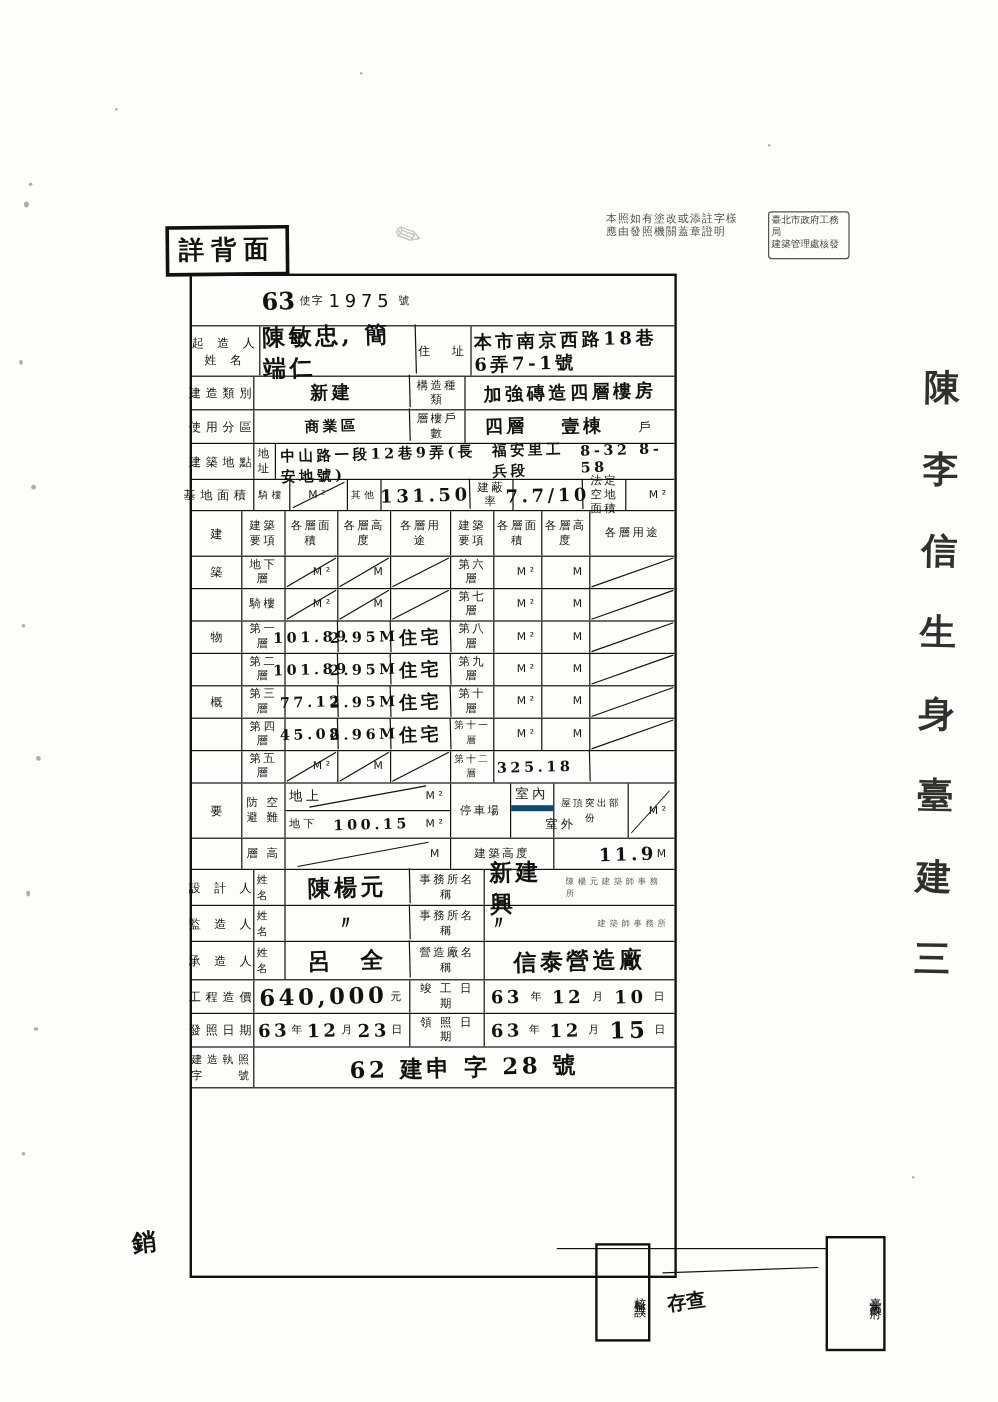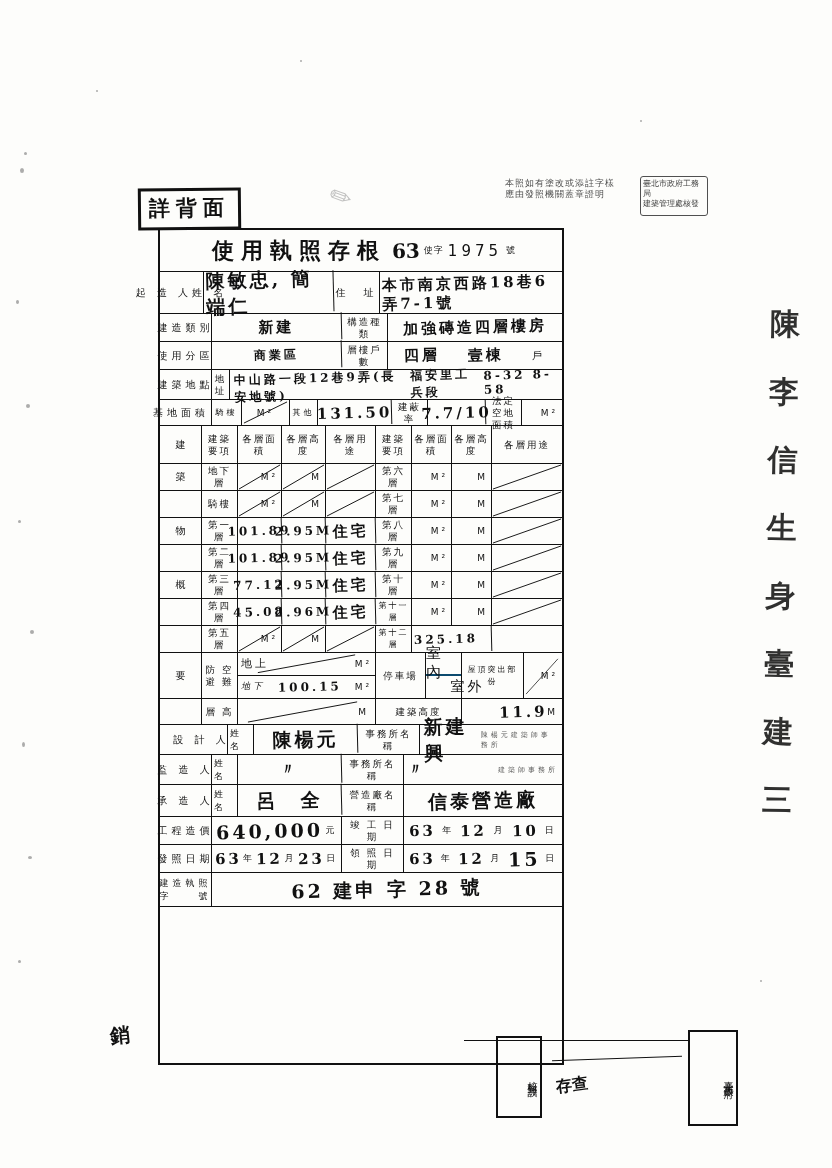--- a/index.html
+++ b/index.html
@@ -161,29 +161,28 @@
   <div>生</div>
   <div>身</div>
   <div>臺</div>
   <div>建</div>
   <div>三</div>
 </div>
 
 <div class="form">
 
   <div class="title-row">
-    <span class="title-main">使用執照存根</span>
     <span class="title-num hand">63</span>
     <span class="title-small">使字</span>
     <span class="title-code">1975</span>
     <span class="title-small">號</span>
   </div>
 
   <div class="row" style="height:42px;">
-    <div class="cell" style="width:44px;">
+    <div class="cell" style="width:57px;flex-direction:column;">
       <span class="lbl">起 造 人</span>
       <span class="lbl">姓 名</span>
     </div>
     <div class="cell hand hw-lg" style="width:130px;">陳敏忠, 簡端仁</div>
     <div class="cell" style="width:46px;">
       <span class="lbl">住　址</span>
     </div>
     <div class="cell hand hw-md" style="flex:1;">本市南京西路18巷6弄7-1號</div>
   </div>
 
@@ -494,31 +493,31 @@
         <span style="font-size:11px;padding-left:3px;">地上</span>
         <span class="hand hw-sm" style="flex:1;text-align:center;"></span>
         <span style="font-size:9px;padding-right:3px;">M²</span>
         <div class="diag">
             <svg viewBox="0 0 138 23" preserveAspectRatio="none">
               <line x1="20" y1="21" x2="118" y2="2" stroke="#111" stroke-width="1"></line>
             </svg>
           </div>
       </div>
       <div style="display:flex;width:100%;height:50%;align-items:center;">
-        <span style="font-size:9px;padding-left:3px;font-style:italic;">地下</span>
+        <span style="font-size:9px;padding-left:3px;">地下</span>
         <span class="hand hw-sm" style="flex:1;text-align:center;">100.15</span>
         <span style="font-size:9px;padding-right:3px;">M²</span>
       </div>
     </div>
     <div class="cell lbl2" style="width:50px;">停車場</div>
     <div class="cell" style="width:36px;flex-direction:column;padding:0;">
-      <div style="width:100%;height:50%;display:flex;align-items:center;justify-content:center;border-bottom:2px solid #0c4a6e;font-size:15px;">
+      <div style="width:100%;height:50%;display:flex;align-items:center;justify-content:center;border-bottom:5px solid #0c4a6e;font-size:11px;">
         <span>室內</span>
       </div>
-      <div style="width:100%;height:50%;display:flex;align-items:center;justify-content:center;font-size:14px;margin-left:48px;">
+      <div style="width:100%;height:50%;display:flex;align-items:center;justify-content:center;font-size:10px;margin-left:48px;">
         <span>室外</span>
       </div>
     </div>
     <div class="cell lbl2" style="width:62px;font-size:8px;">屋頂突出部份</div>
     <div class="cell" style="flex:1;font-size:9px;justify-content:flex-end;padding-right:4px;position:relative;">
       <span>M²</span>
       <div class="diag">
           <svg viewBox="0 0 74 46" preserveAspectRatio="none">
             <line x1="4" y1="42" x2="66" y2="6" stroke="#111" stroke-width="1"></line>
           </svg>
@@ -537,21 +536,21 @@
           </svg>
         </div>
     </div>
     <div class="cell lbl2" style="width:86px;">建築高度</div>
     <div class="cell" style="flex:1;justify-content:flex-end;padding-right:4px;">
       <span class="hand hw-md">11.9</span>
       <span style="font-size:9px;">M</span>
     </div>
   </div>
 
-  <div class="row" style="height:30px;padding-left:16px;">
+  <div class="row" style="height:30px;">
     <div class="cell" style="width:52px;">
         <span class="lbl">設 計 人</span>
       </div>
     <div class="cell" style="width:26px;font-size:9px;">
         <span>姓 名</span>
       </div>
     <div class="cell hand hw-lg" style="width:104px;">陳楊元</div>
     <div class="cell lbl2" style="width:62px;">事務所名稱</div>
     <div class="cell" style="flex:1;justify-content:space-between;padding:0 4px;">
       <span class="hand hw-lg">新建興</span>

